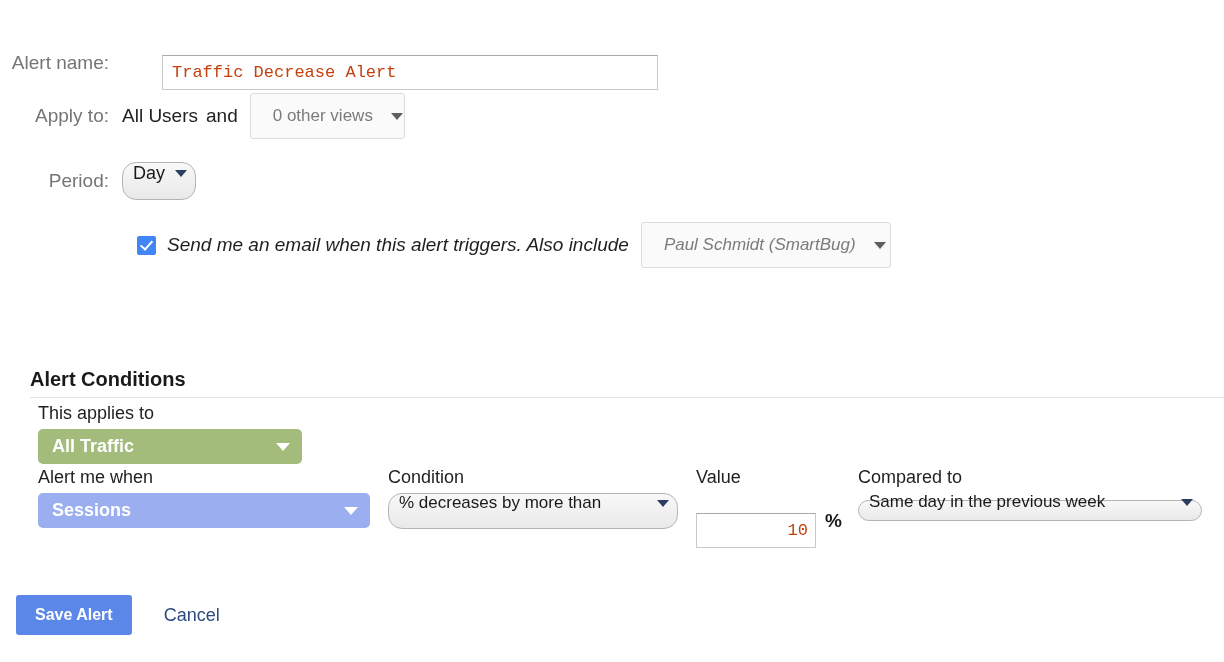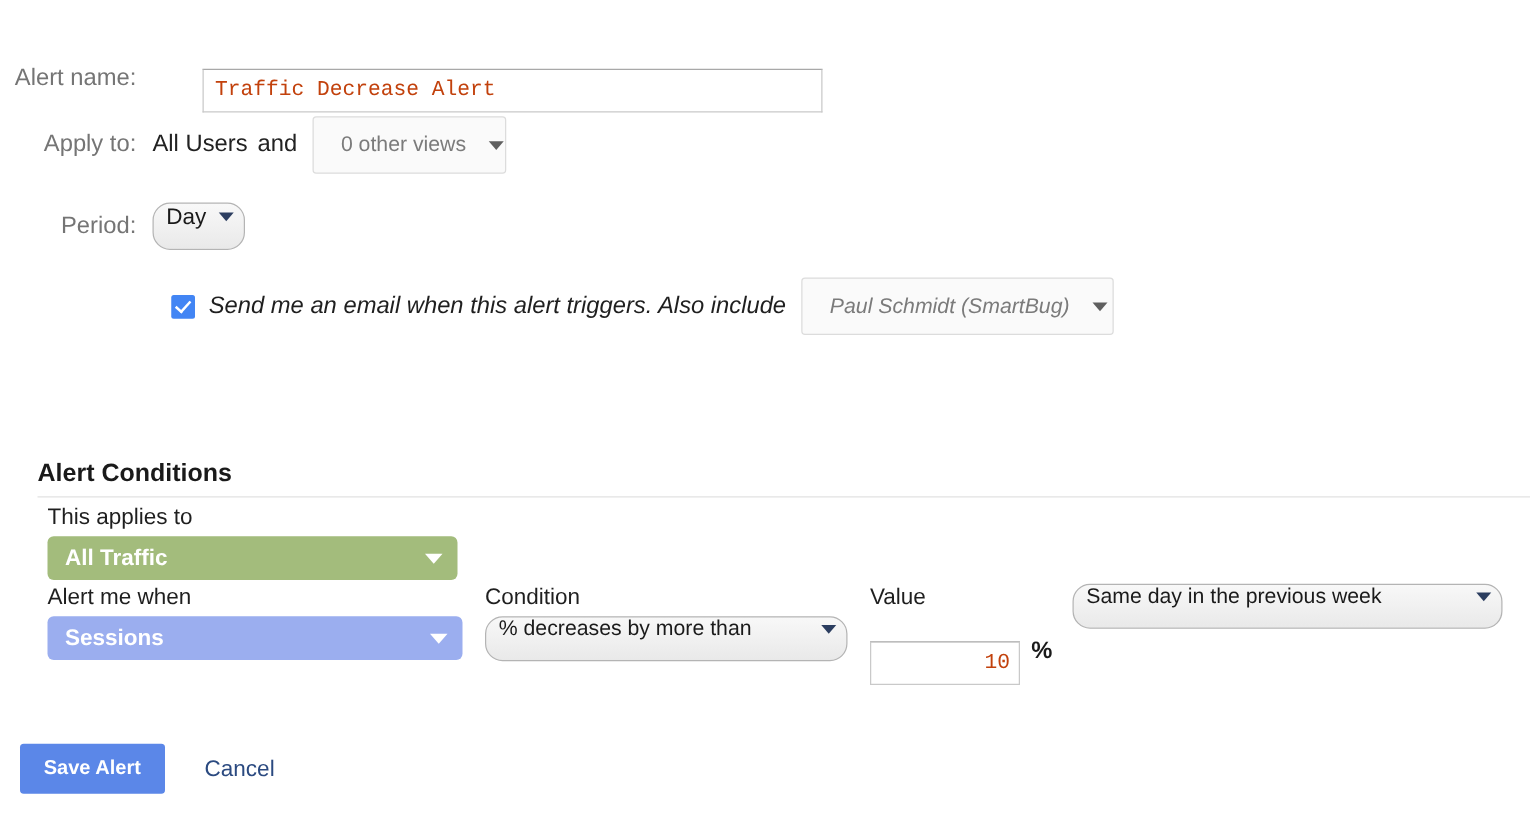--- a/index.html
+++ b/index.html
@@ -173,24 +173,24 @@
   }
 
   #applies-group { position: absolute; left: 38px; top: 403px; }
   #metric-group  { position: absolute; left: 38px; top: 467px; }
   #condition-group { position: absolute; left: 388px; top: 467px; }
   #value-group   { position: absolute; left: 696px; top: 467px; }
   #compared-group{ position: absolute; left: 858px; top: 467px; }
 
   .group-label { margin-bottom: 5px; }
 
-  #applies-select { width: 328px; }
+  #applies-select { width: 264px; }
   #metric-select  { width: 332px; align-items: center; }
   #condition-select { width: 290px; height: 36px; font-size: 17px; }
-  #compared-select  { width: 344px; height: 36px; font-size: 17px; }
+  #compared-select  { width: 344px; height: 21px; font-size: 17px; }
 
   .value-line { display: flex; align-items: center; }
   #value-input {
     width: 120px;
     height: 35px;
     padding: 0 7px;
     text-align: right;
     font-size: 17px;
   }
   #percent-sign {
@@ -286,20 +286,21 @@
 
 <div id="value-group">
   <div class="cond-label group-label">Value</div>
   <div class="value-line">
     <input id="value-input" class="text-input" type="text" value="10" style="">
     <span id="percent-sign">%</span>
   </div>
 </div>
 
 <div id="compared-group">
+  <div class="cond-label group-label">Compared to</div>
   <div id="compared-select" class="grey-select">
     <span>Same day in the previous week</span>
     <span class="caret"></span>
   </div>
 </div>
 
 <div id="footer">
   <button id="save-button">Save Alert</button>
   <span id="cancel-link">Cancel</span>
 </div>

